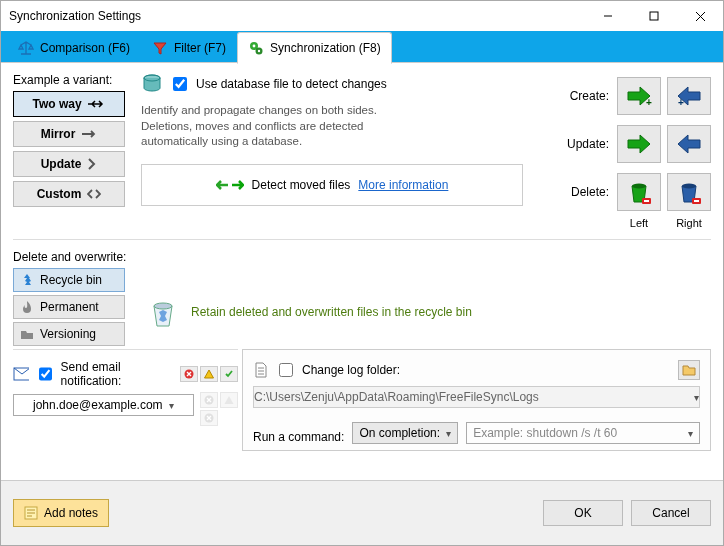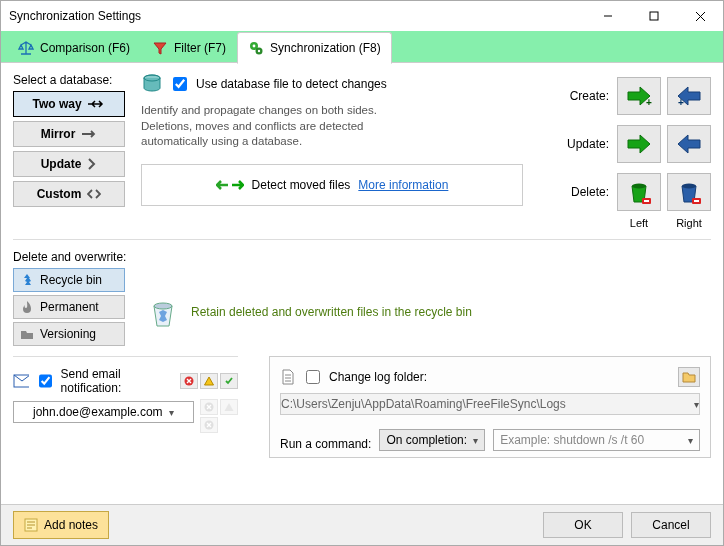--- a/index.html
+++ b/index.html
@@ -2,21 +2,21 @@
 <html><head>
 <meta charset="utf-8">
 <style>
   * { box-sizing: border-box; font-family: "Segoe UI", Tahoma, sans-serif; }
   body { margin:0; background:#fff; font-size:12px; color:#000; }
   .window { width:724px; height:546px; border:1px solid #aaa; position:relative; background:#fff;}
   .titlebar { height:30px; display:flex; align-items:center; padding-left:8px; }
   .titlebar .title { flex:1; font-size:12px; }
   .winbtns { display:flex; height:100%; }
   .winbtn { width:46px; display:flex; align-items:center; justify-content:center; font-size:12px; }
-  .tabs { display:flex; border-bottom:1px solid #ccc; background:#86efac; height:32px; padding-left:6px; position:relative;}
+  .tabs { display:flex; border-bottom:1px solid #ccc; background:#0ea5e9; height:32px; padding-left:6px; position:relative;}
   .tab { display:flex; align-items:center; padding:0 10px; gap:6px; height:32px; border:1px solid transparent; position:relative; top:1px;}
   .tab.active { background:#fff; border:1px solid #ccc; border-bottom:1px solid #fff; border-radius:3px 3px 0 0;}
   .ico { width:16px; height:16px; display:inline-block; }
   .content { padding:10px 12px 0 12px; }
   .row { display:flex; }
   .section-label { font-size:12px; margin-bottom:4px; }
   .variant-col { width:120px; }
   .variant-btn { width:112px; height:26px; margin-bottom:4px; display:flex; align-items:center; justify-content:center; gap:6px; background:#e9e9e9; border:1px solid #bbb; font-size:12px; font-weight:bold;}
   .variant-btn.sel { background:#d8e6f2; border:1px solid #000000; }
   .mid-col { flex:1; padding:0 8px; }
@@ -29,33 +29,33 @@
   .act-row { display:flex; align-items:center; justify-content:flex-end; gap:6px; margin-bottom:10px;}
   .act-label { font-size:12px; margin-right:2px;}
   .arrow-btn { width:44px; height:38px; background:#e9e9e9; border:1px solid #bbb; display:flex; align-items:center; justify-content:center;}
   .lr-row { display:flex; gap:6px; justify-content:flex-end; margin-top:-4px; }
   .lr-row span { width:44px; text-align:center; font-size:11px;}
   .hr { height:1px; background:#ddd; margin:10px 0;}
   .del-col { width:120px;}
   .del-btn { width:112px; height:24px; margin-bottom:3px; display:flex; align-items:center; gap:6px; padding-left:6px; background:#e9e9e9; border:1px solid #bbb; font-size:12px;}
   .del-btn.sel { background:#d8e6f2; border:1px solid #7aa9d6;}
   .recycle-desc { display:flex; align-items:center; gap:10px; color:#4d7c0f; font-size:12px; padding:6px 0 0 12px;}
-  .bottom-area { display:flex; gap:31px; margin-top:7px;}
+  .bottom-area { display:flex; gap:4px; margin-top:0;}
   .email-area { width:225px; border-top:1px solid #ddd; padding-top:10px;}
   .email-head { display:flex; align-items:center; gap:6px;}
   .email-input { width:190px; height:22px; border:1px solid #aaa; margin-top:6px; display:flex; align-items:center; padding:0 19px; font-size:12px;}
   .chev { margin-left:auto; color:#555; font-size:10px;}
   .log-area { flex:1; border:1px solid #ccc; padding:10px 10px 6px 10px; background:#fdfdfd;}
   .log-top { display:flex; align-items:center; gap:6px; }
   .log-path { margin-top:6px; height:22px; border:1px solid #ccc; background:#f3f3f3; color:#666; display:flex; align-items:center; padding:0 0; font-size:12px; width:100%;}
   .run-row { display:flex; align-items:flex-end; gap:8px; margin-top:14px; font-size:12px;}
   .combo { height:22px; border:1px solid #aaa; background:#e9e9e9; display:flex; align-items:center; padding:0 6px; font-size:12px;}
   .combo .chev{margin-left:6px;}
   .cmd-input { flex:1; height:22px; border:1px solid #aaa; display:flex; align-items:center; padding:0 6px; color:#888; font-size:12px;}
-  .footer { position:absolute; bottom:0; left:0; right:0; height:41px; background:#f0f0f0; border-top:1px solid #ccc; display:flex; align-items:center; padding:0 12px;}
+  .footer { position:absolute; bottom:0; left:0; right:0; height:65px; background:#f0f0f0; border-top:1px solid #ccc; display:flex; align-items:center; padding:0 12px;}
   .notes-btn { height:28px; padding:0 10px; background:#fde29a; border:1px solid #c6a743; display:flex; align-items:center; gap:6px; font-size:12px;}
   .footer .spacer { flex:1;}
   .std-btn { width:80px; height:26px; background:#e9e9e9; border:1px solid #bbb; font-size:12px; margin-left:8px;}
   .tiny-btn { width:18px; height:16px; background:#eee; border:1px solid #ccc; display:inline-flex; align-items:center; justify-content:center; font-size:10px;}
   .icon-grid { display:inline-flex; flex-direction:column; gap:2px; margin-left:6px;}
   .icon-grid .r { display:flex; gap:2px;}
   .folder-btn { width:22px; height:20px; background:#e9e9e9; border:1px solid #bbb; margin-left:auto; display:flex; align-items:center; justify-content:center;}
   svg { display:block; }
 </style>
 </head>
@@ -110,21 +110,21 @@
             <circle cx="11" cy="11" r="1.2" fill="#fff"></circle>
           </svg>
       </span>
       <span>Synchronization (F8)</span>
     </div>
   </div>
 
   <div class="content">
     <div class="row">
       <div class="variant-col">
-        <div class="section-label">Select a database:</div>
+        <div class="section-label">Example a variant:</div>
         <div class="variant-btn sel">
           <span>Two way</span>
           <svg width="18" height="10">
               <path d="M0 5h14M11 2l3 3-3 3M7 2L4 5l3 3" fill="none" stroke="#000" stroke-width="1.5"></path>
             </svg>
         </div>
         <div class="variant-btn">
           <span>Mirror</span>
           <svg width="16" height="10">
               <path d="M1 5h12M10 2l3 3-3 3" fill="none" stroke="#555" stroke-width="1.8"></path>

